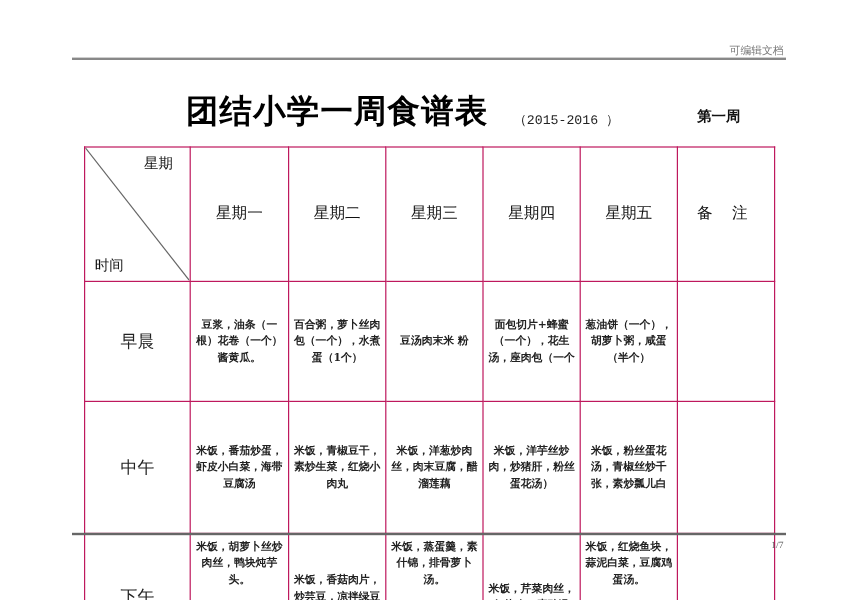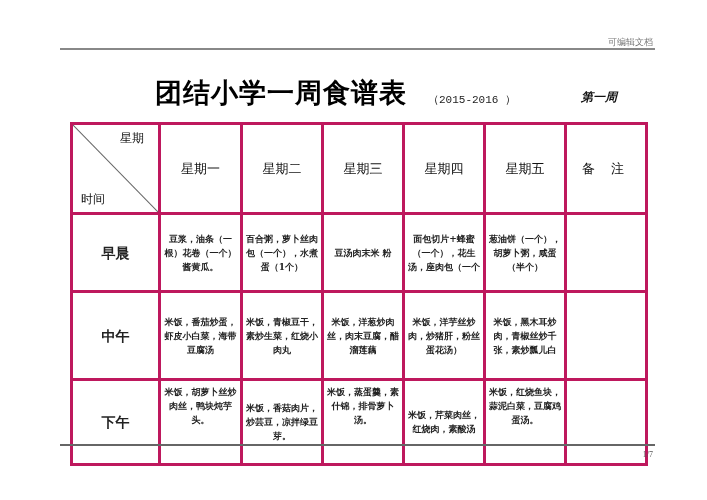--- a/index.html
+++ b/index.html
@@ -15,36 +15,36 @@
     }
     .title {
       position: absolute; left: 155px; top: 75px; font-size: 27px; font-weight: bold;
       letter-spacing: 1px; font-family: "DejaVu Serif", serif; color: #000000;
     }
     .title-year {
       position: absolute; left: 428px; top: 92px; font-size: 11px; color: #222;
       font-family: Liberation Mono, monospace;
     }
     .week {
-      position: absolute; left: 581px; top: 89px; font-size: 12px; font-weight: bold; color: #111; font-style: italic;
+      position: absolute; left: 581px; top: 89px; font-size: 12px; font-weight: bold; color: #111;
     }
     table.menu {
       position: absolute; left: 70px; top: 122px; border-collapse: collapse;
       table-layout: fixed; width: 575px;
     }
     table.menu td {
-      border: 3px solid #be185d; text-align: center; vertical-align: middle; padding: 4px 3px;
+      border: 1px solid #be185d; text-align: center; vertical-align: middle; padding: 16px 3px;
       font-size: 9px; line-height: 14px; font-weight: bold; color: #222;
       font-family: "DejaVu Serif", serif;
     }
     table.menu tr.head td { height: 79px; font-size: 13px; font-weight: normal; color: #111; }
     table.menu tr.r1 td { height: 67px; margin-left: 36px; }
     table.menu tr.r2 td { height: 77px; }
     table.menu tr.r3 td { height: 74px; }
-    table.menu td.time { font-size: 14px; font-weight: bold; color: #222; }
+    table.menu td.time { font-size: 14px; font-weight: normal; color: #222; }
     td.corner { position: relative; padding: 0; overflow: hidden; }
     td.corner svg { position: absolute; left: 0; top: 0; width: 100%; height: 100%; }
     td.corner .c-top { position: absolute; right: 14px; top: 6px; font-size: 12px; font-weight: normal; }
     td.corner .c-bot { position: absolute; left: 8px; bottom: 6px; font-size: 12px; font-weight: normal; margin-top: 43px; }
     td.notes-head { letter-spacing: 6px; font-weight: normal; }
     td.top { vertical-align: top !important; padding-top: 4px !important; }
     .footer-rule {
       position: absolute; left: 60px; top: 444px; width: 595px; height: 2px; background: #666;
     }
     .page-num {
@@ -96,21 +96,21 @@
     <td>面包切片+蜂蜜（一个），花生汤，座肉包（一个</td>
     <td>葱油饼（一个），胡萝卜粥，咸蛋（半个）</td>
     <td></td>
   </tr>
   <tr class="r2">
     <td class="time">中午</td>
     <td>米饭，番茄炒蛋，虾皮小白菜，海带豆腐汤</td>
     <td>米饭，青椒豆干，素炒生菜，红烧小肉丸</td>
     <td>米饭，洋葱炒肉丝，肉末豆腐，醋溜莲藕</td>
     <td>米饭，洋芋丝炒肉，炒猪肝，粉丝蛋花汤）</td>
-    <td>米饭，黑木耳炒肉，青椒丝炒千张，素炒瓢儿白</td>
+    <td>米饭，粉丝蛋花汤，青椒丝炒千张，素炒瓢儿白</td>
     <td></td>
   </tr>
   <tr class="r3">
     <td class="time">下午</td>
     <td class="top">米饭，胡萝卜丝炒肉丝，鸭块炖芋头。</td>
     <td>米饭，香菇肉片，炒芸豆，凉拌绿豆芽。</td>
     <td class="top">米饭，蒸蛋羹，素什锦，排骨萝卜汤。</td>
     <td>米饭，芹菜肉丝，红烧肉，素酸汤</td>
     <td class="top">米饭，红烧鱼块，蒜泥白菜，豆腐鸡蛋汤。</td>
     <td></td>

